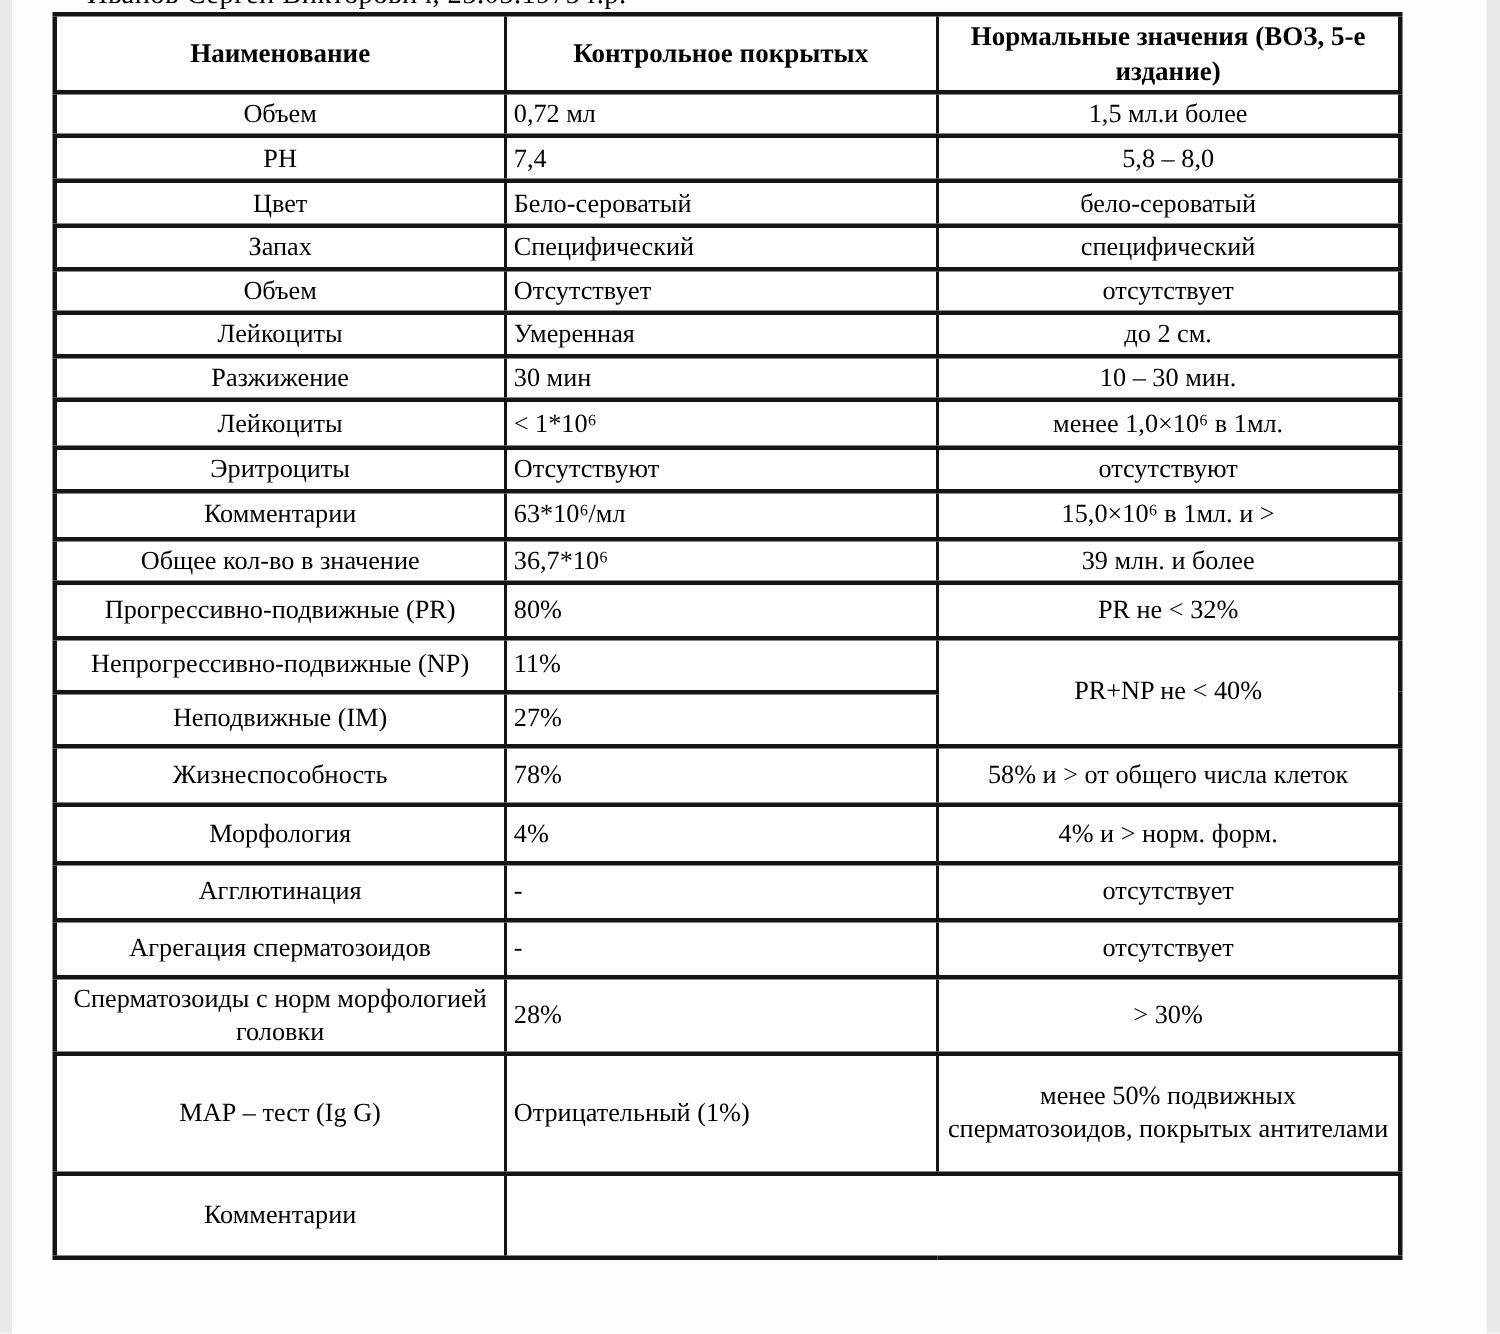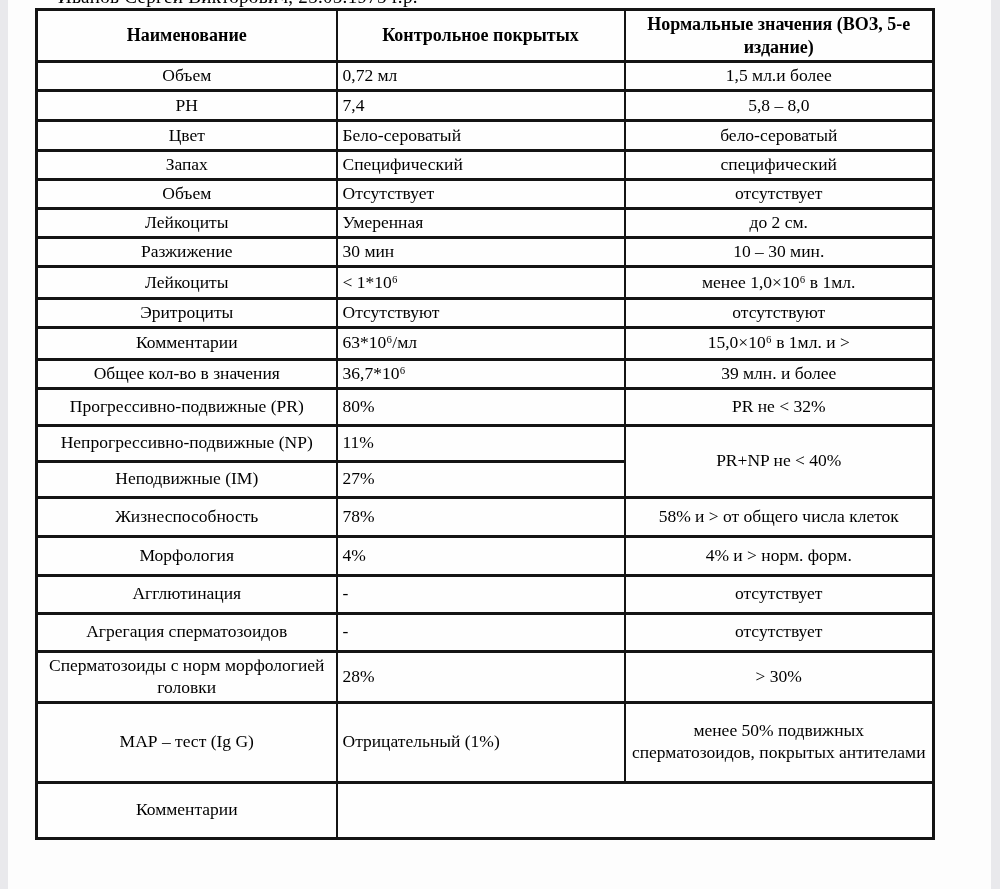--- a/index.html
+++ b/index.html
@@ -142,21 +142,21 @@
       <td class="name-cell">Эритроциты</td>
       <td class="value-cell">Отсутствуют</td>
       <td class="norm-cell">отсутствуют</td>
     </tr>
     <tr style="height:32px">
       <td class="name-cell">Комментарии</td>
       <td class="value-cell">63*10⁶/мл</td>
       <td class="norm-cell">15,0×10⁶ в 1мл. и &gt;</td>
     </tr>
     <tr style="height:29px">
-      <td class="name-cell">Общее кол-во в значения</td>
+      <td class="name-cell">Общее кол-во в значение</td>
       <td class="value-cell">36,7*10⁶</td>
       <td class="norm-cell">39 млн. и более</td>
     </tr>
     <tr style="height:37px">
       <td class="name-cell">Прогрессивно-подвижные (PR)</td>
       <td class="value-cell">80%</td>
       <td class="norm-cell">PR не &lt; 32%</td>
     </tr>
     <tr style="height:36px">
       <td class="name-cell">Непрогрессивно-подвижные (NP)</td>

